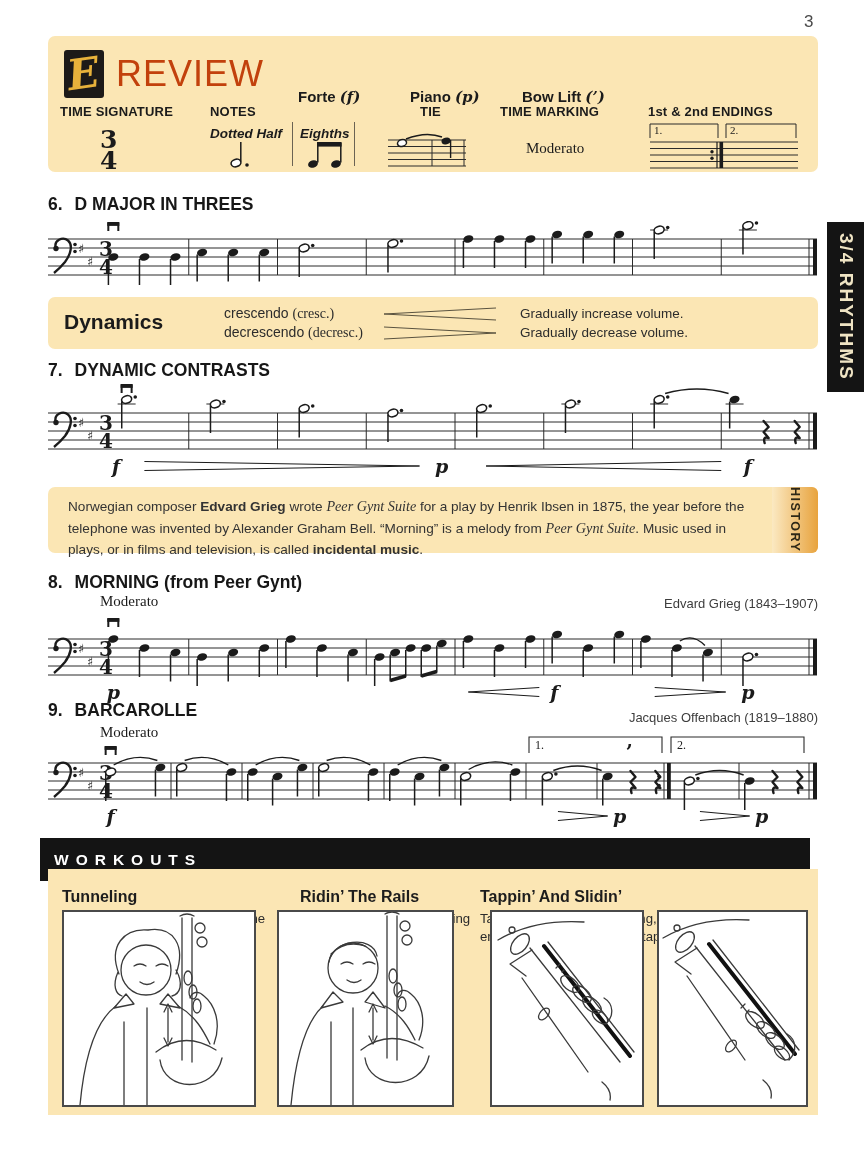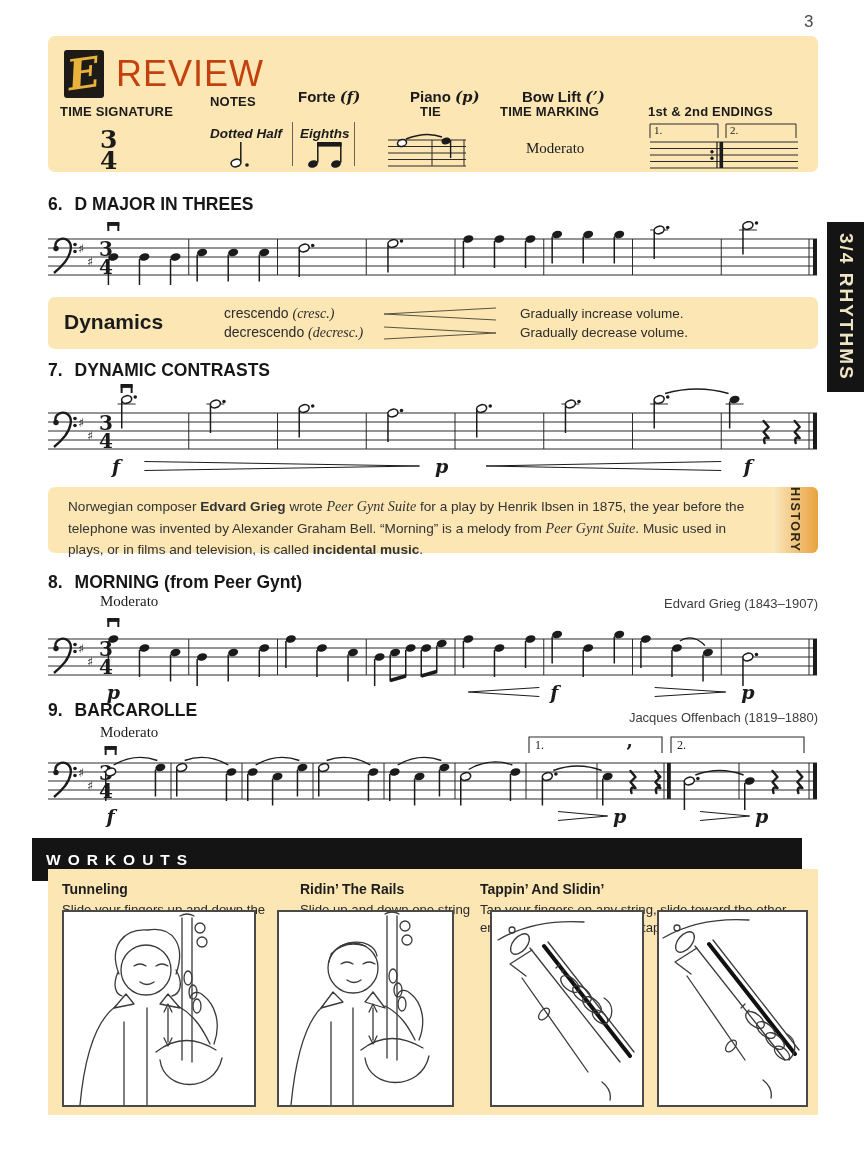--- a/index.html
+++ b/index.html
@@ -37,30 +37,30 @@
   .staff-svg .sharp{font-family:"DejaVu Sans",sans-serif;font-size:12.5px;}
   .staff-svg .tsig{font-family:"DejaVu Serif",serif;font-weight:bold;font-size:20px;text-anchor:middle;}
   .staff-svg .dyn{font-family:"DejaVu Serif",serif;font-style:italic;font-weight:bold;font-size:19px;text-anchor:middle;}
   .staff-svg .hp{stroke:#1b1b1b;stroke-width:1;fill:none;}
   .staff-svg .endlbl{font-family:"Liberation Serif",serif;font-size:12px;}
   .staff-svg .blift{font-family:"DejaVu Serif",serif;font-weight:bold;font-size:20px;}
   .staff-svg .restp{stroke:#1b1b1b;stroke-width:2.4;fill:none;stroke-linejoin:round;stroke-linecap:round;}
   
   .dynbox-title{font-size:21px;font-weight:bold;}
   .dynrow{font-size:14px;color:#2c2c2c;}
-  .dynrow .abbr{font-family:"Liberation Serif",serif;font-style:italic;}
+  .dynrow .abbr{font-family:"Liberation Serif",serif;}
   .dyndesc{font-size:13.5px;color:#2c2c2c;}
   
   .hist-text{font-size:13.6px;line-height:1.55;color:#333;}
   .hist-text .b{font-weight:bold;}
   .hist-text .i{font-style:italic;font-family:"Liberation Serif",serif;font-size:14.2px;}
   
   .wbar{background:var(--tab_black,#141414);color:#fff;display:flex;align-items:center;}
   .wbar-title{font-size:15.5px;font-weight:bold;letter-spacing:7px;padding-left:14px;}
-  .witem-title{font-size:14px;font-weight:bold;color:#1d1d1d;margin-bottom:4px;}
+  .witem-title{font-size:16px;font-weight:bold;color:#1d1d1d;margin-bottom:4px;margin-top:7px;}
   .witem-desc{font-size:13.2px;color:#2b2b2b;line-height:1.4;width:100%;}
   .wimg{background:#fff;border:2px solid #4a4a4a;}
   .sketch{stroke:#3a3a3a;stroke-width:1.3;fill:none;stroke-linecap:round;stroke-linejoin:round;}
 </style>
 </head>
 <body>
 
 <div class="page">
 
   <div class="abs pagenum" style="top:12px;left:804px;">3</div>
@@ -82,21 +82,21 @@
     <div class="abs term" style="left:362px;top:32px;">
       <span>Piano</span>
       <span class="sym">(p)</span>
     </div>
     <div class="abs term" style="left:474px;top:32px;">
       <span>Bow Lift</span>
       <span class="sym">(’)</span>
     </div>
 
     <div class="abs col-label" style="left:12px;top:68px;">TIME SIGNATURE</div>
-    <div class="abs col-label" style="left:162px;top:58px;">NOTES</div>
+    <div class="abs col-label" style="left:162px;top:68px;">NOTES</div>
     <div class="abs col-label" style="left:372px;top:68px;">TIE</div>
     <div class="abs col-label" style="left:452px;top:68px;">TIME MARKING</div>
     <div class="abs col-label" style="left:600px;top:68px;">1st &amp; 2nd ENDINGS</div>
 
     <div class="abs tsig-big" style="left:52px;top:94px;">
       <div>3</div>
       <div>4</div>
     </div>
 
     <div class="abs sub-label" style="left:162px;top:90px;">Dotted Half</div>
@@ -505,21 +505,21 @@
           <path d="M623,30 V14 H756 V30" stroke="#2b2b2b" stroke-width="1.1" fill="none"></path>
           <text class="endlbl" x="629" y="26">2.</text>
           <text class="dyn" x="62.65" y="100">f</text>
           <path class="hp" d="M559.6500000000001,93 L509.95,88.5 M559.6500000000001,93 L509.95,97.5"></path>
           <text class="dyn" x="571.72" y="100">p</text>
           <path class="hp" d="M701.65,93 L651.9499999999999,88.5 M701.65,93 L651.9499999999999,97.5"></path>
           <text class="dyn" x="713.72" y="100">p</text>
         </svg></div>
   </div>
 
-  <div class="abs wbar" style="left:32px;top:838px;width:770px;height:43px;">
+  <div class="abs wbar" style="left:40px;top:838px;width:770px;height:43px;">
     <span class="wbar-title">WORKOUTS</span>
   </div>
   <div class="abs" style="left:48px;top:869px;width:770px;height:246px;background:var(--panel_yellow,#FBE6B4);">
     <div class="abs" style="left:14px;top:12px;width:216px;">
       <div class="witem-title">Tunneling</div>
       <div class="witem-desc">Slide your fingers up and down the fingerboard between 2 strings.</div>
     </div>
     <div class="abs" style="left:252px;top:12px;width:190px;">
       <div class="witem-title">Ridin’ The Rails</div>
       <div class="witem-desc">Slide up and down one string with your fingers.</div>

